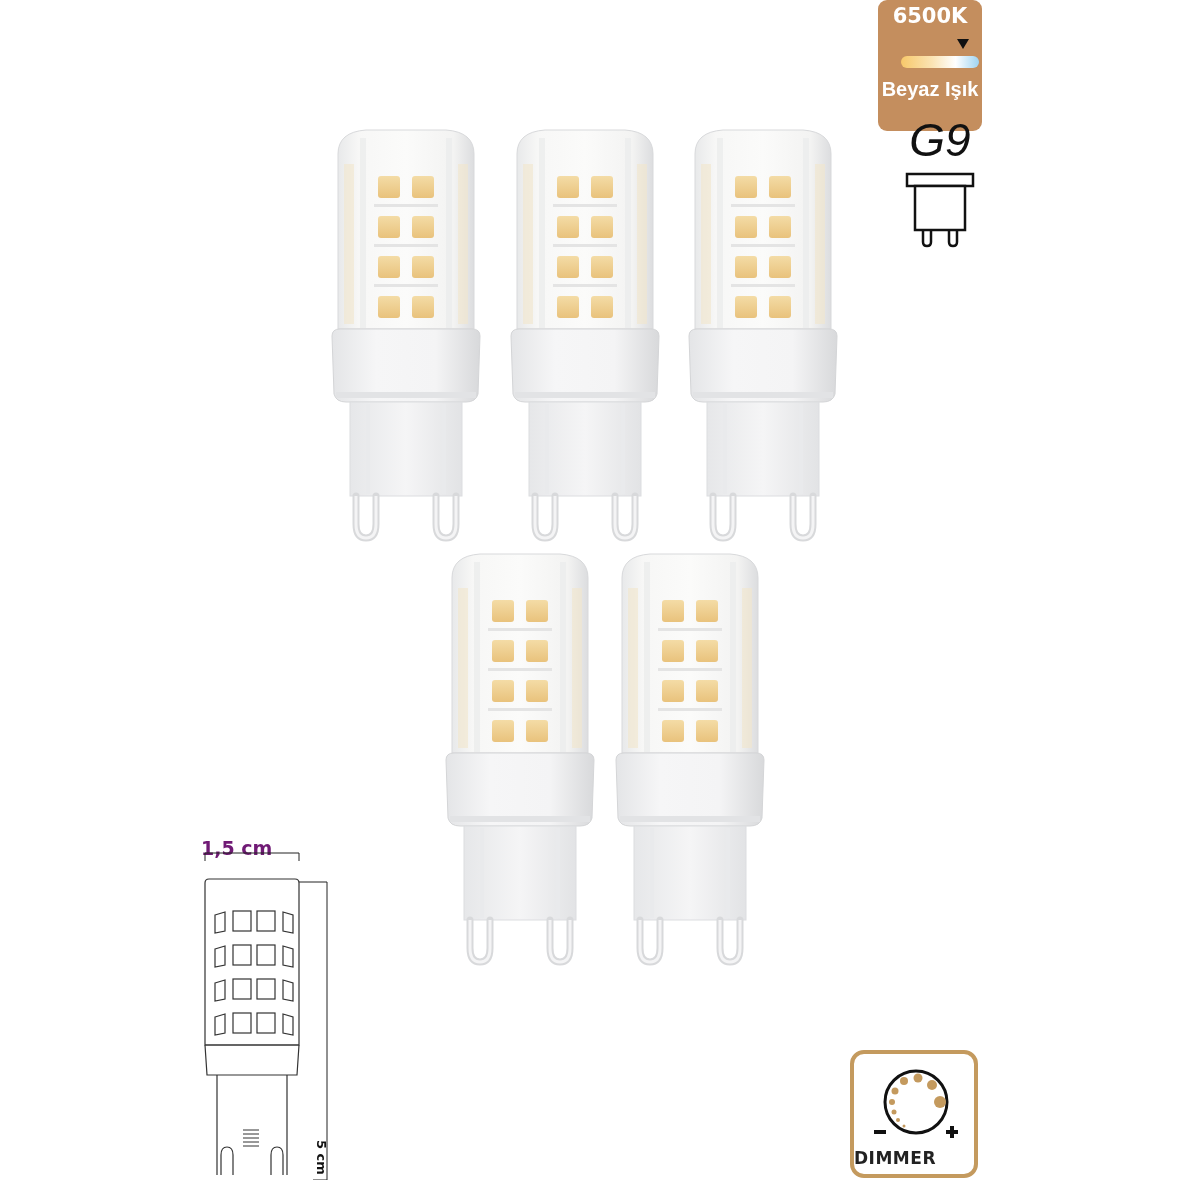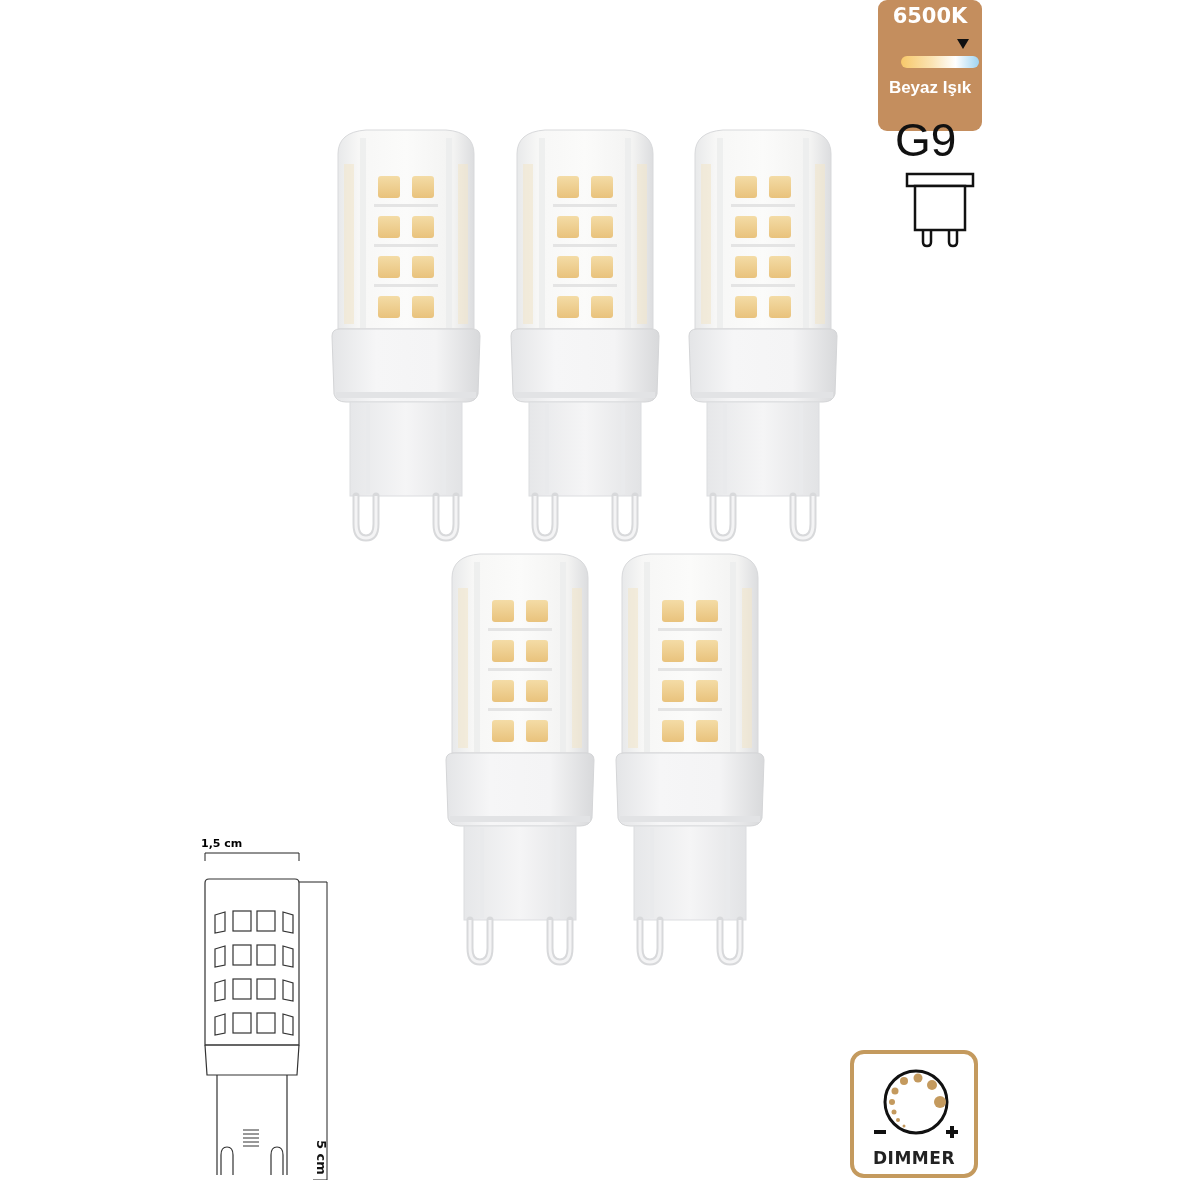--- a/index.html
+++ b/index.html
@@ -12,40 +12,40 @@
     
     .temp-badge {
       position: absolute; left: 878px; top: 0; width: 104px; height: 131px;
       background: #c48e5e; border-radius: 0 0 9px 9px;
       border-top-left-radius: 9px; border-top-right-radius: 9px;
       color: #fff; text-align: center; box-sizing: border-box;
     }
     .temp-badge .kelvin { position: absolute; left: 0; right: 0; top: 4px; font-family: "DejaVu Sans", sans-serif; font-weight: bold; font-size: 21px; letter-spacing: 0px; }
     .temp-badge .arrow { position: absolute; left: 79px; top: 39px; width: 0; height: 0; border-left: 6px solid transparent; border-right: 6px solid transparent; border-top: 10px solid #111; }
     .temp-badge .bar { position: absolute; left: 22px; top: 56px; width: 80px; height: 12px; border-radius: 6px; background: linear-gradient(90deg, #f7c86a 0%, #fbe4b4 40%, #ffffff 70%, #9fd4f2 100%); width: 78px; left: 23px; }
-    .temp-badge .label { position: absolute; left: 0; right: 0; top: 78px; font-size: 17px; font-weight: bold; font-family: "Liberation Sans", sans-serif; }
+    .temp-badge .label { position: absolute; left: 0; right: 0; top: 78px; font-size: 20px; font-weight: bold; font-family: "Liberation Sans", sans-serif; }
 
     
     .socket-badge { position: absolute; left: 895px; top: 112px; width: 90px; height: 140px; }
-    .socket-badge .g9 { position: absolute; left: 0; right: 0; top: 0; text-align: left; font-family: "Liberation Sans", sans-serif; font-size: 46px; color: #111; line-height: 56px; }
+    .socket-badge .g9 { position: absolute; left: 0; right: 0; top: 0; text-align: center; font-family: "Liberation Sans", sans-serif; font-size: 46px; color: #111; line-height: 56px; font-style: italic; }
     .socket-badge svg { position: absolute; left: 10px; top: 60px; }
 
     
     .dim-diagram { position: absolute; left: 195px; top: 835px; width: 160px; height: 345px; }
-    .dim-diagram .w-label { position: absolute; left: 6px; top: 2px; font-size: 11px; font-weight: bold; font-family: "DejaVu Sans", sans-serif; color: #000000; }
+    .dim-diagram .w-label { position: absolute; left: 6px; top: 2px; font-size: 19px; font-weight: bold; font-family: "DejaVu Sans", sans-serif; color: #701a75; }
     .dim-diagram .h-label { position: absolute; left: 134px; top: 305px; font-size: 13px; font-weight: bold; transform: rotate(90deg); transform-origin: left top; color: #111; white-space: nowrap; }
     .dim-diagram svg { position: absolute; left: 0; top: 0; }
 
     
     .dimmer-badge {
       position: absolute; left: 850px; top: 1050px; width: 128px; height: 128px;
       border: 4px solid #c49a5e; border-radius: 14px; box-sizing: border-box; background: #fff;
     }
     .dimmer-badge svg { position: absolute; left: 0; top: 0; }
-    .dimmer-badge .label { position: absolute; left: 0; right: 0; bottom: 6px; text-align: center; font-weight: bold; font-size: 17px; font-family: "DejaVu Sans", sans-serif; color: #222; letter-spacing: 0.5px; }
+    .dimmer-badge .label { position: absolute; left: 0; right: 0; bottom: 6px; font-weight: bold; font-size: 17px; font-family: "DejaVu Sans", sans-serif; color: #222; letter-spacing: 0.5px; }
   </style>
 </head>
 <body>
 
 <svg width="0" height="0" style="position:absolute">
   <defs>
     <linearGradient id="glassGrad" x1="0" x2="1" y1="0" y2="0">
       <stop offset="0" stop-color="#e8e9ea"></stop>
       <stop offset="0.15" stop-color="#f7f7f6"></stop>
       <stop offset="0.5" stop-color="#fbfbfa"></stop>

